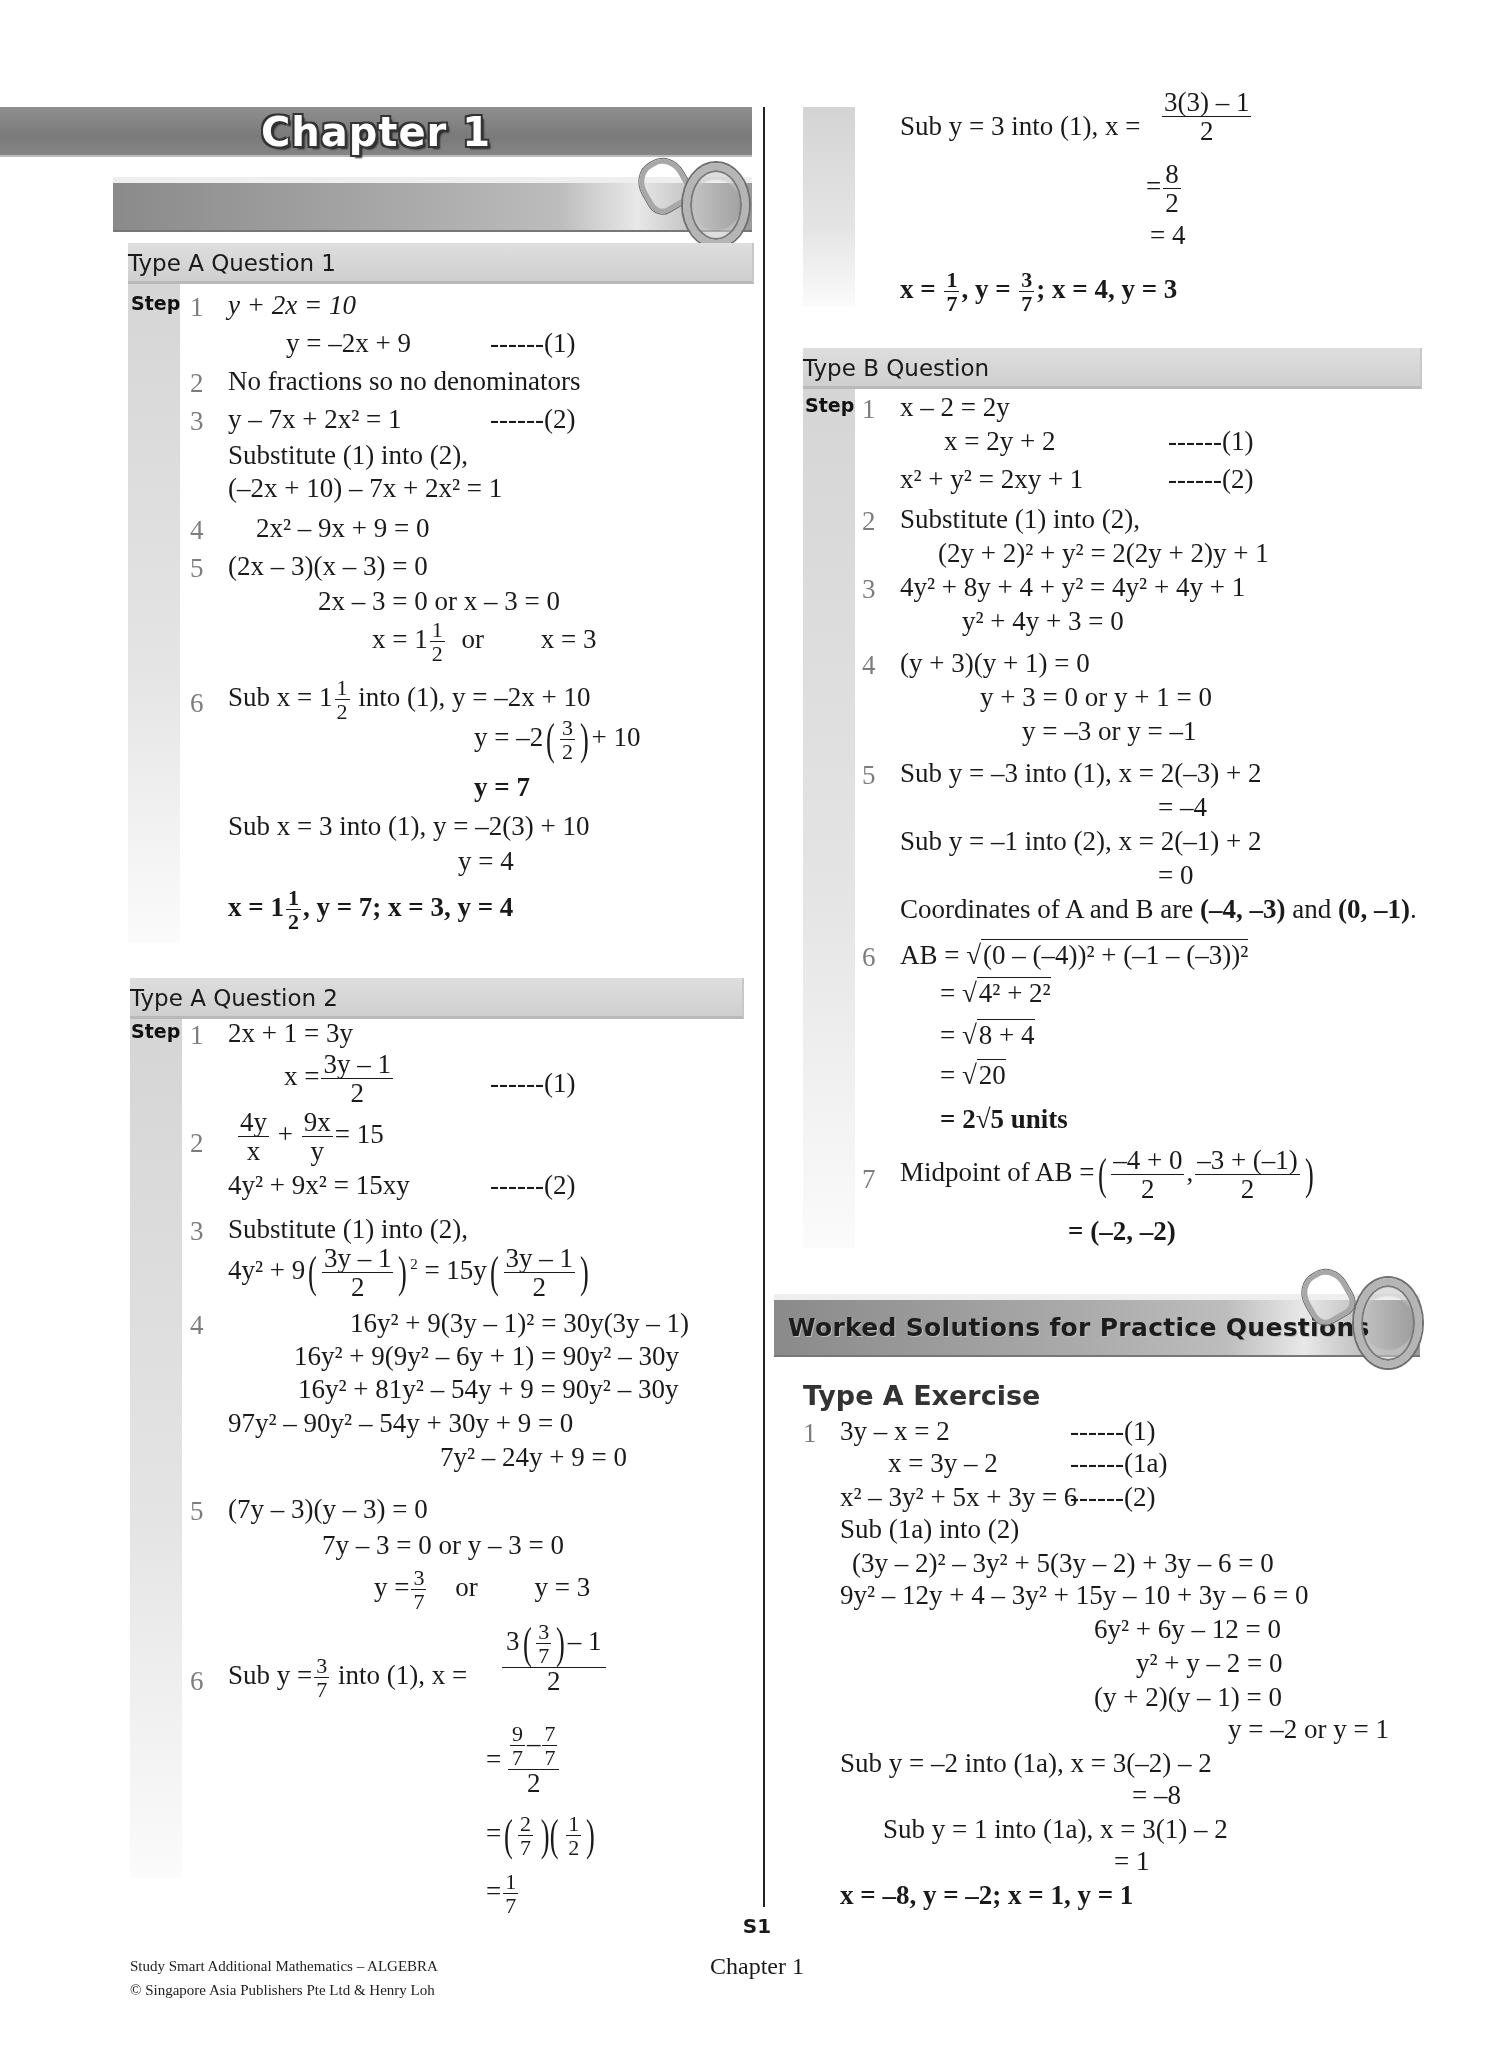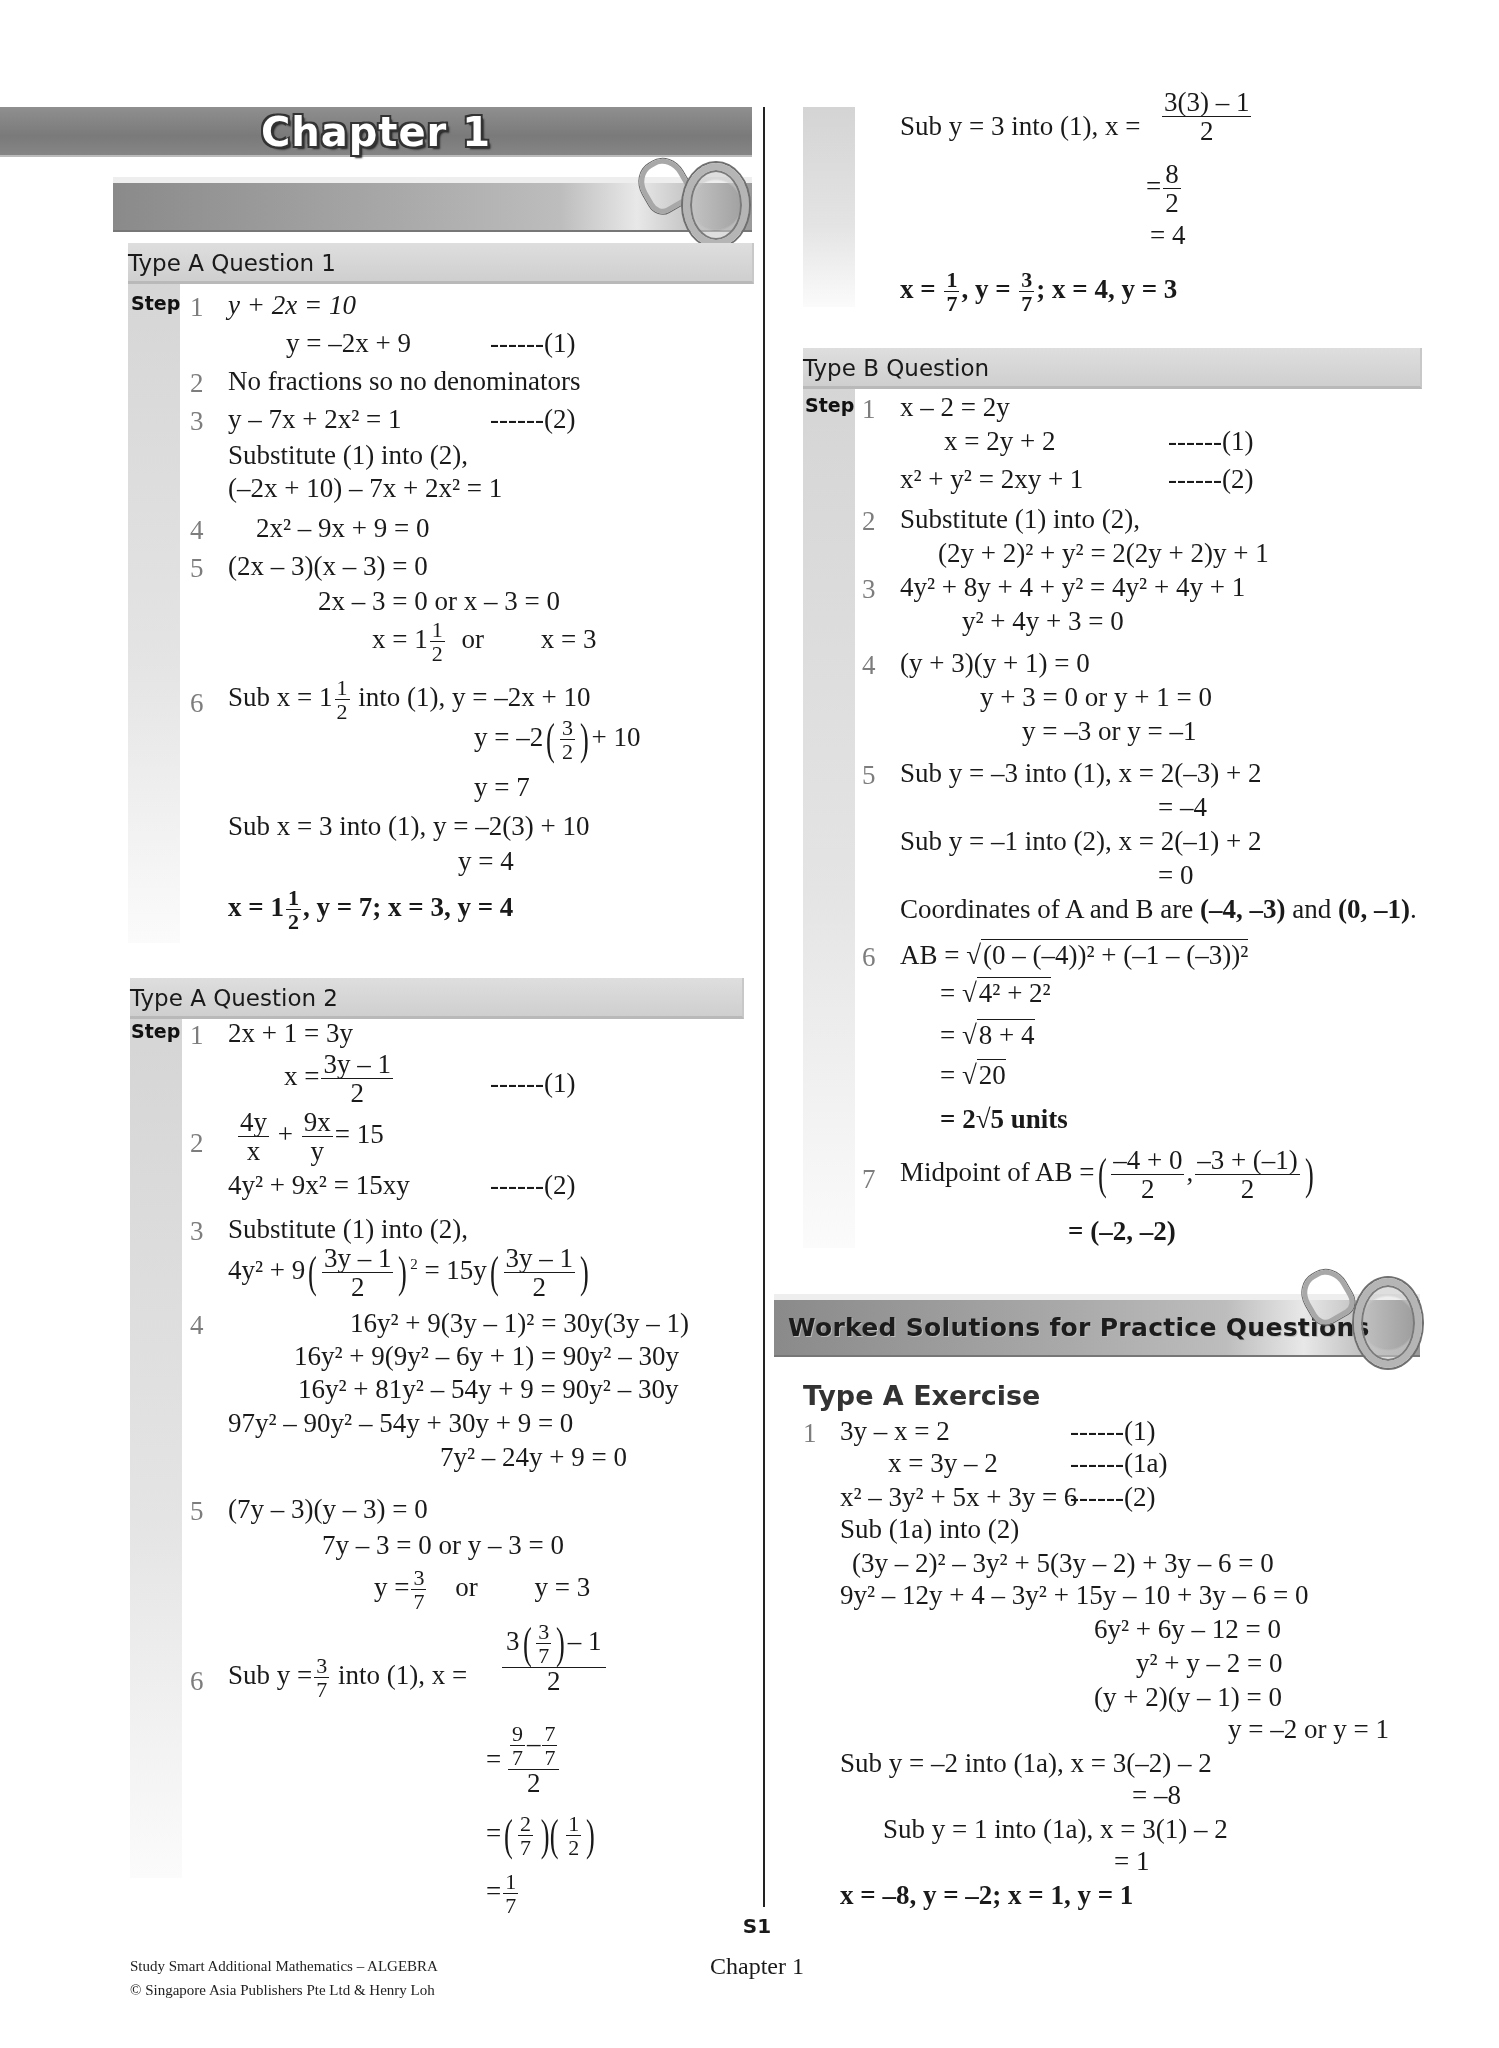--- a/index.html
+++ b/index.html
@@ -104,21 +104,21 @@
   <span style="margin-left:50px">x = 3</span>
 </div>
 
 <div class="num" style="left:190px; top:688px;">6</div>
 <div class="abs m" style="left:228px; top:676px;">
   <span>Sub  x = 1</span><span class="frac sm"><span class="top">1</span><span>2</span></span><span> into (1),  y = –2x + 10</span>
 </div>
 <div class="abs m" style="left:474px; top:716px;">
   <span>y = –2</span><span class="paren">(</span><span class="frac sm"><span class="top">3</span><span>2</span></span><span class="paren">)</span><span>+ 10</span>
 </div>
-<div class="abs m" style="left:474px; top:774px;">y = 7</div>
+<div class="abs m" style="left:474px; top:774px;font-weight:bold;">y = 7</div>
 <div class="abs m" style="left:228px; top:813px;">Sub  x = 3  into (1),  y = –2(3) + 10</div>
 <div class="abs m" style="left:458px; top:848px;">y = 4</div>
 <div class="abs m b" style="left:228px; top:886px;">
   <span>x = 1</span><span class="frac sm"><span class="top">1</span><span>2</span></span><span>, y = 7;    x = 3,  y = 4</span>
 </div>
 
 <div class="stepcol" style="left:130px; top:978px; height:900px;"></div>
 <div class="qhead" style="left:130px; top:978px; width:612px;">
   <div class="qhead-title">Type A Question 2</div>
 </div>

